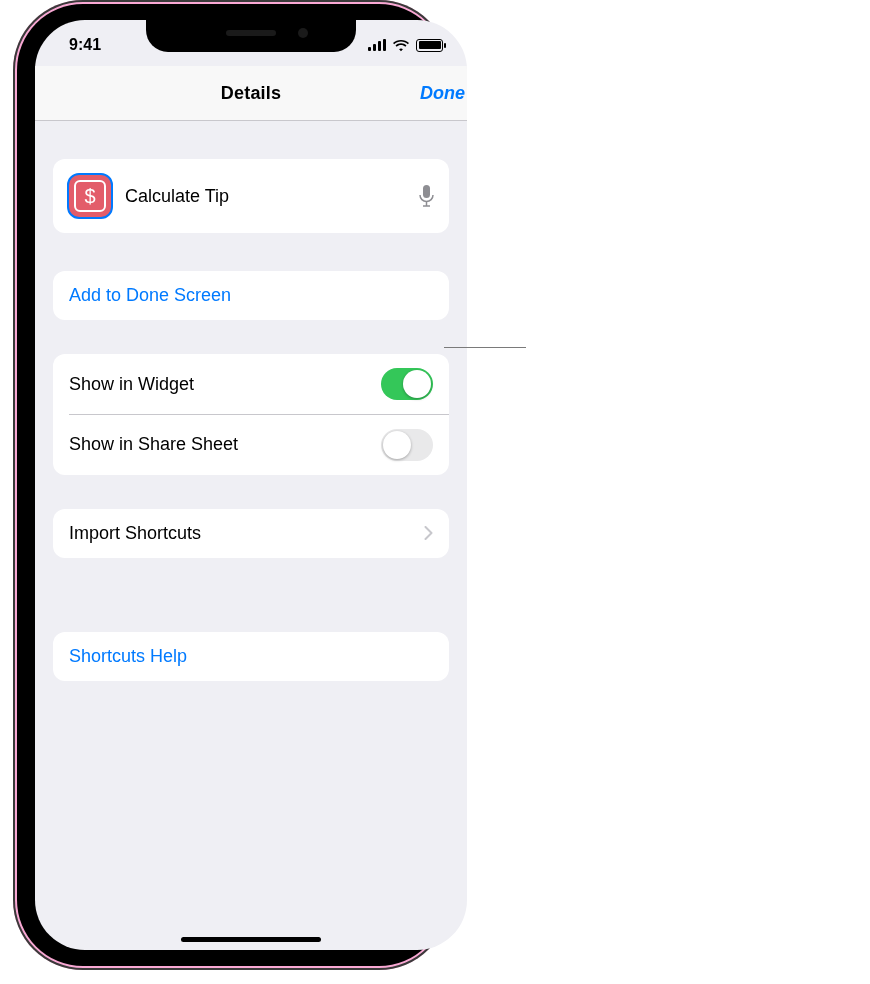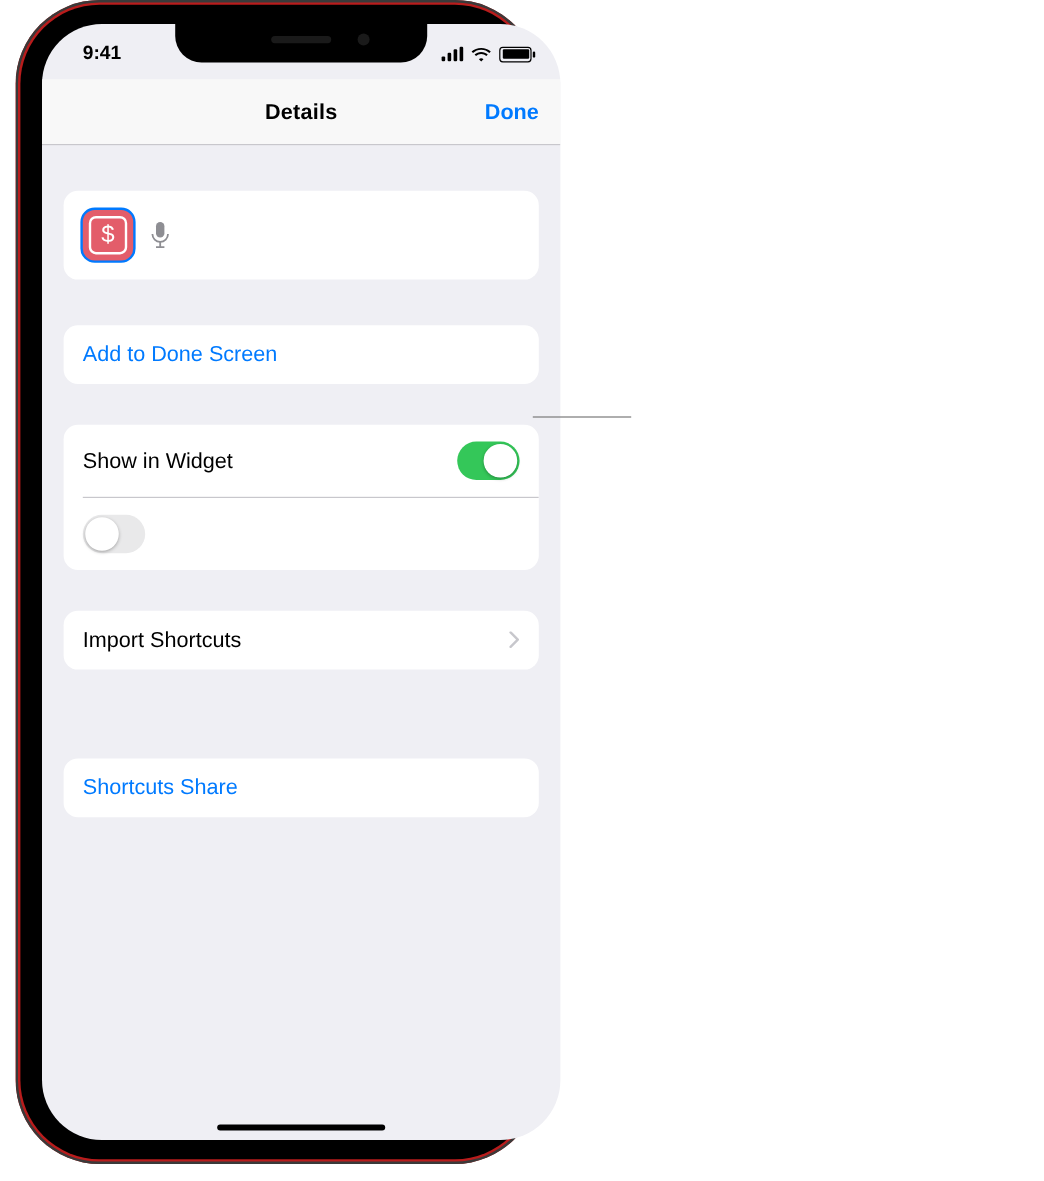--- a/index.html
+++ b/index.html
@@ -14,21 +14,21 @@
       position: absolute;
       inset: 0;
     }
     
     .phone {
       position: absolute;
       left: 13px;
       top: 0px;
       width: 436px;
       height: 970px;
-      background: #b91c1c;
+      background: #f9a8d4;
       border-radius: 70px;
       box-shadow: inset 0 0 0 2px #3a3a3a;
       padding-left: 36px;
     }
     .phone-inner {
       position: absolute;
       left: 4px; top: 4px; right: 4px; bottom: 4px;
       border-radius: 66px;
       background: #000;
     }
@@ -127,24 +127,25 @@
       justify-content:center;
       z-index:30;
     }
     .nav-title {
       font-size: 18px;
       font-weight: 600;
       letter-spacing:0.2px;
     }
     .nav-done {
       position: absolute;
-      right: 18px;
+      right: 2px;
       font-size: 18px;
       color: #007aff;
       font-weight: 600;
+      font-style: italic;
     }
 
     
     .content {
       position: absolute;
       top: 101px; left:0; right:0; bottom:0;
       padding: 38px 18px 0;
     }
     .card {
       background:#fff;
@@ -279,20 +280,21 @@
         <div class="nav-title">Details</div>
         <div class="nav-done">Done</div>
       </div>
 
       <div class="content">
 
         <div class="card header-card">
           <div class="app-icon">
             <div class="app-icon-inner">$</div>
           </div>
+          <div class="shortcut-name">Calculate Tip</div>
           <svg class="mic-icon" width="17" height="24" viewBox="0 0 17 24">
             <rect x="5" y="1" width="7" height="13" rx="3.5" fill="#8e8e93"></rect>
             <path d="M2 11a6.5 6.5 0 0 0 13 0" fill="none" stroke="#8e8e93" stroke-width="1.5"></path>
             <line x1="8.5" y1="17.5" x2="8.5" y2="22" stroke="#8e8e93" stroke-width="1.5"></line>
             <line x1="5" y1="22" x2="12" y2="22" stroke="#8e8e93" stroke-width="1.5"></line>
           </svg>
         </div>
 
         <div class="spacer-lg"></div>
 
@@ -304,41 +306,42 @@
 
         <div class="card">
           <div class="row plain">
             <div style="flex:1">Show in Widget</div>
             <div class="switch on">
                 <div class="knob"></div>
               </div>
           </div>
           <div class="sep"></div>
           <div class="row plain">
+            <div style="flex:1">Show in Share Sheet</div>
             <div class="switch off">
                 <div class="knob"></div>
               </div>
           </div>
         </div>
 
         <div class="spacer-md"></div>
 
         <div class="card">
           <div class="row plain">
             <div style="flex:1">Import Shortcuts</div>
             <svg class="chevron" width="9" height="14" viewBox="0 0 9 14">
               <path d="M1.5 1l6 6-6 6" fill="none" stroke="#c7c7cc" stroke-width="2" stroke-linecap="round" stroke-linejoin="round"></path>
             </svg>
           </div>
         </div>
 
         <div class="spacer-xl"></div>
 
         <div class="card">
-          <div class="row link">Shortcuts Share</div>
+          <div class="row link">Shortcuts Help</div>
         </div>
       </div>
 
       <div class="home-indicator"></div>
     </div>
   </div>
 
   <div class="callout horiz"></div>
 </div>
 

